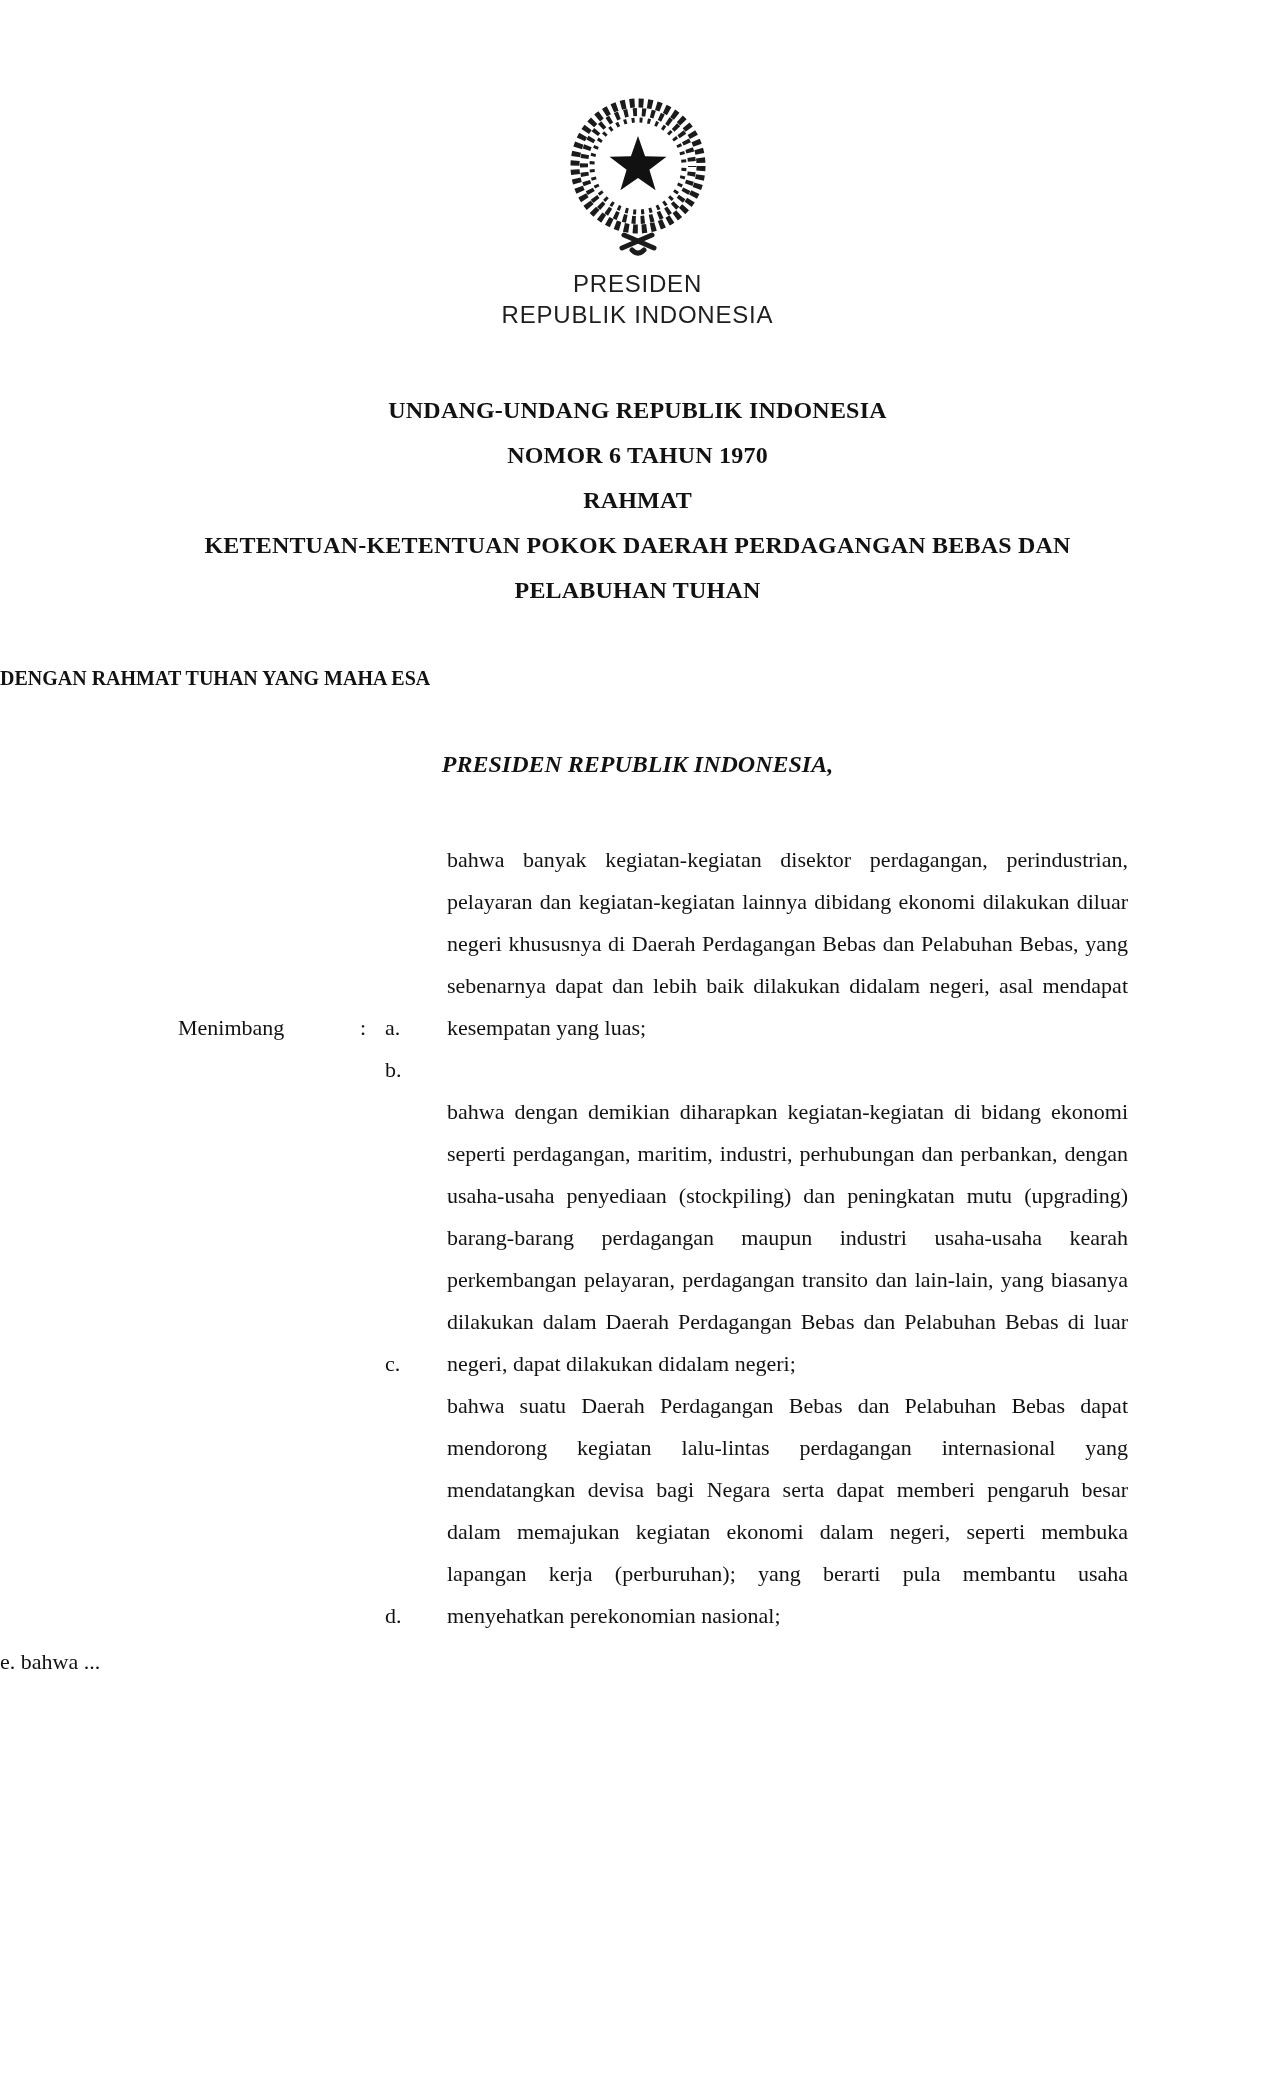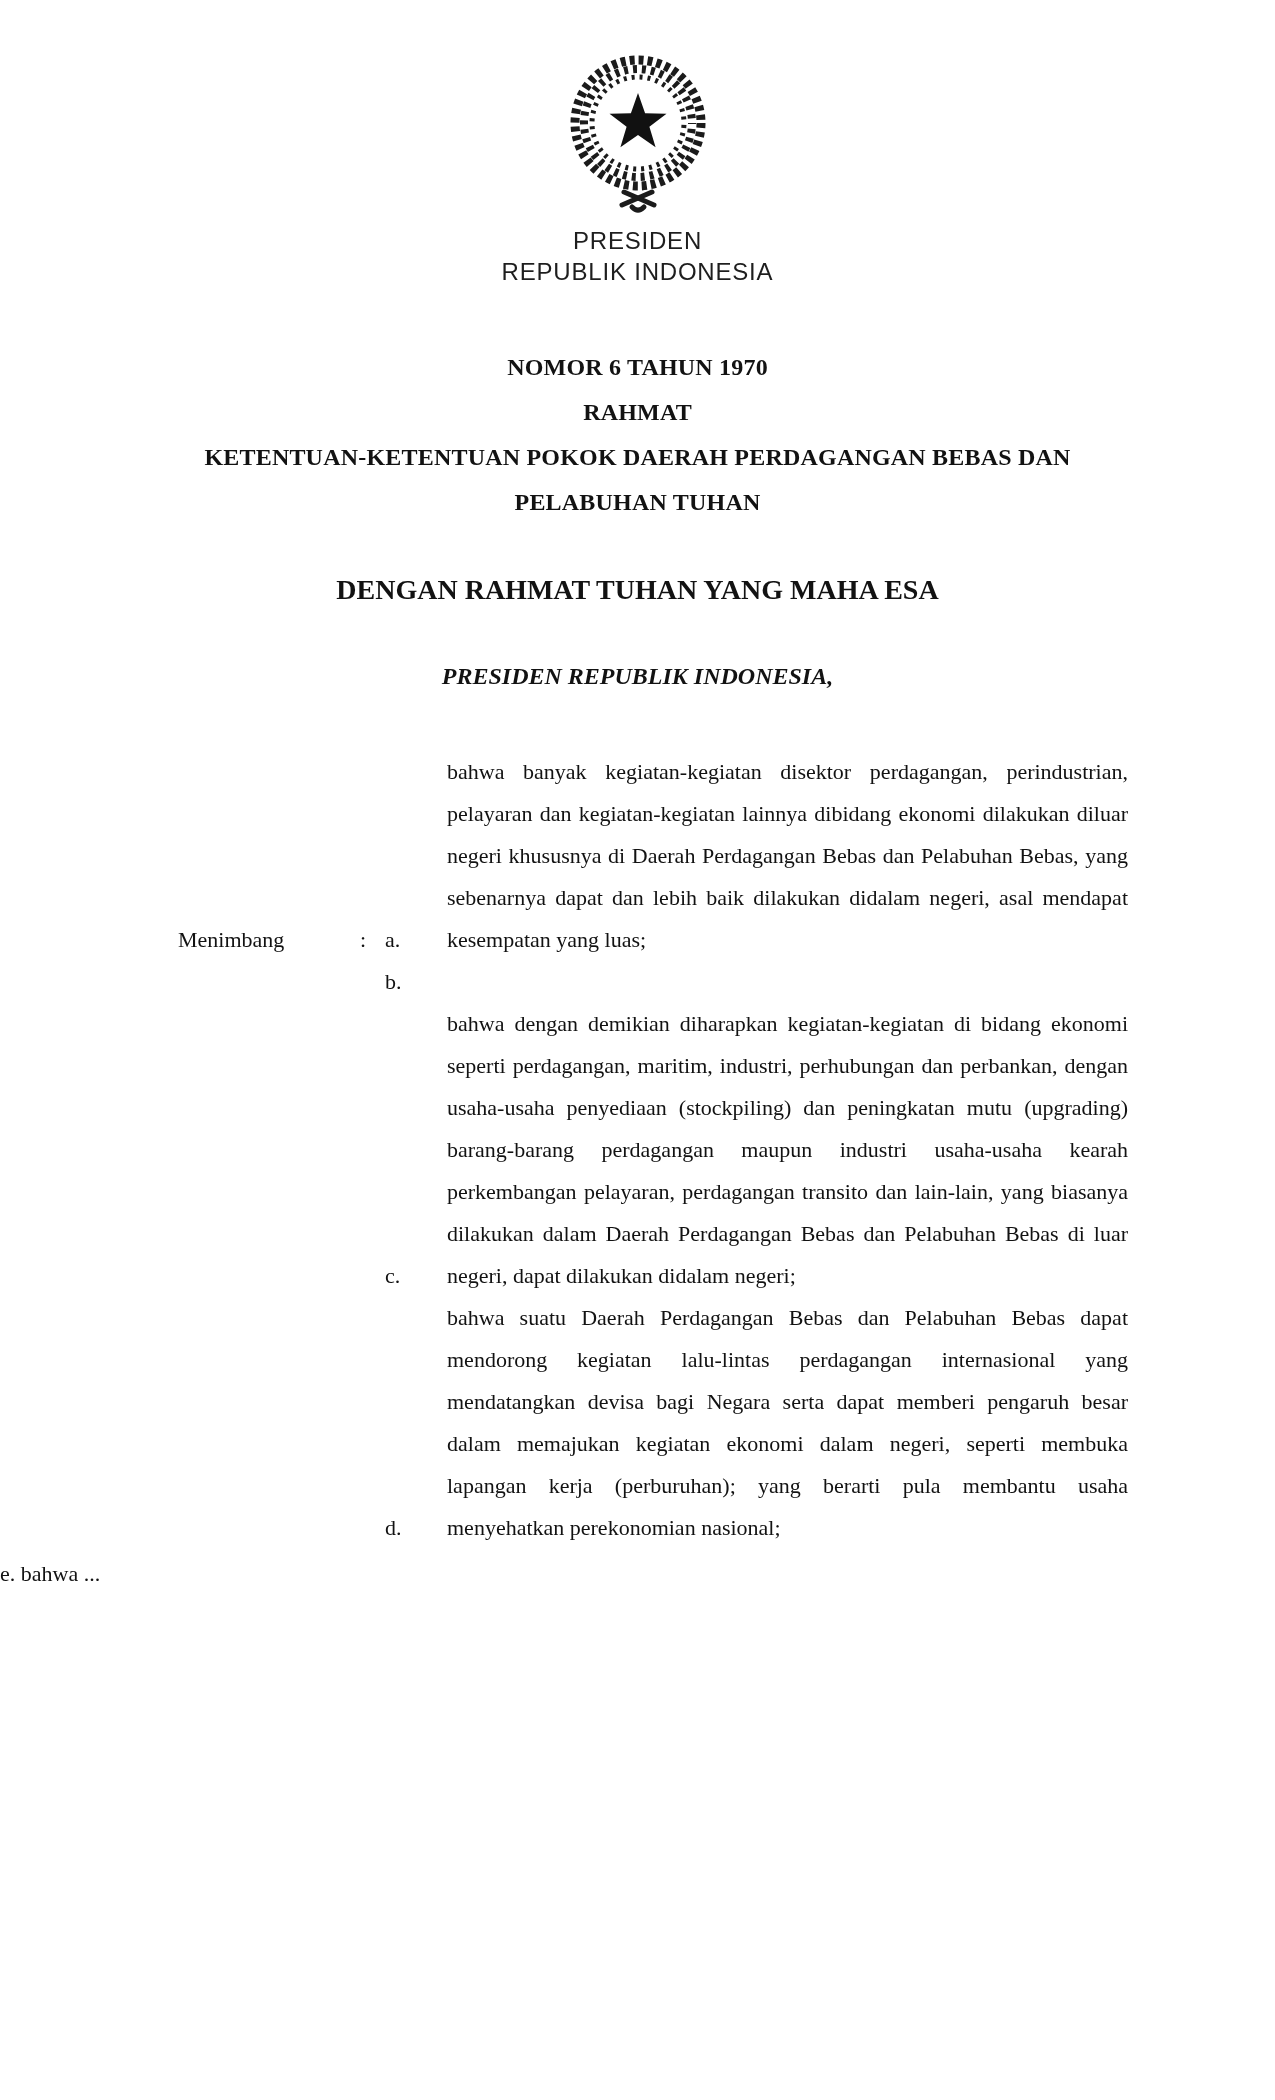--- a/index.html
+++ b/index.html
@@ -7,21 +7,21 @@
   body {
     width: 1275px;
     height: 2100px;
     overflow: hidden;
     font-family: "Liberation Serif", "DejaVu Serif", serif;
     color: #121212;
   }
   .page {
     width: 1275px;
     height: 2100px;
-    padding-top: 45px;
+    padding-top: 88px;
     background: #ffffff;
     border-radius: 11px;
   }
   .emblem { text-align: center; line-height: 0; }
   .letterhead {
     margin-top: 8px;
     text-align: center;
     font-family: "Liberation Sans", "DejaVu Sans", sans-serif;
     font-size: 24px;
     line-height: 31px;
@@ -31,23 +31,22 @@
   .title-block {
     margin-top: 58px;
     text-align: center;
     font-weight: bold;
     font-size: 24px;
     line-height: 45px;
     letter-spacing: 0.2px;
   }
   .invocation {
     margin-top: 50px;
-    text-align: center;
     font-weight: bold;
-    font-size: 28px;
+    font-size: 20px;
     line-height: 30px;
   }
   .issuer {
     margin-top: 56px;
     text-align: center;
     font-weight: bold;
     font-size: 24px;
     line-height: 30px;
     font-style: italic;
   }
@@ -87,20 +86,21 @@
       </g>
     </svg>
   </div>
 
   <div class="letterhead">
     <div>PRESIDEN</div>
     <div>REPUBLIK INDONESIA</div>
   </div>
 
   <div class="title-block">
+    <div class="title-line">UNDANG-UNDANG REPUBLIK INDONESIA</div>
     <div class="title-line">NOMOR 6 TAHUN 1970</div>
     <div class="title-line">RAHMAT</div>
     <div class="title-line">KETENTUAN-KETENTUAN POKOK DAERAH PERDAGANGAN BEBAS DAN</div>
     <div class="title-line">PELABUHAN TUHAN</div>
   </div>
 
   <div class="invocation">DENGAN RAHMAT TUHAN YANG MAHA ESA</div>
 
   <div class="issuer">PRESIDEN REPUBLIK INDONESIA,</div>
 

